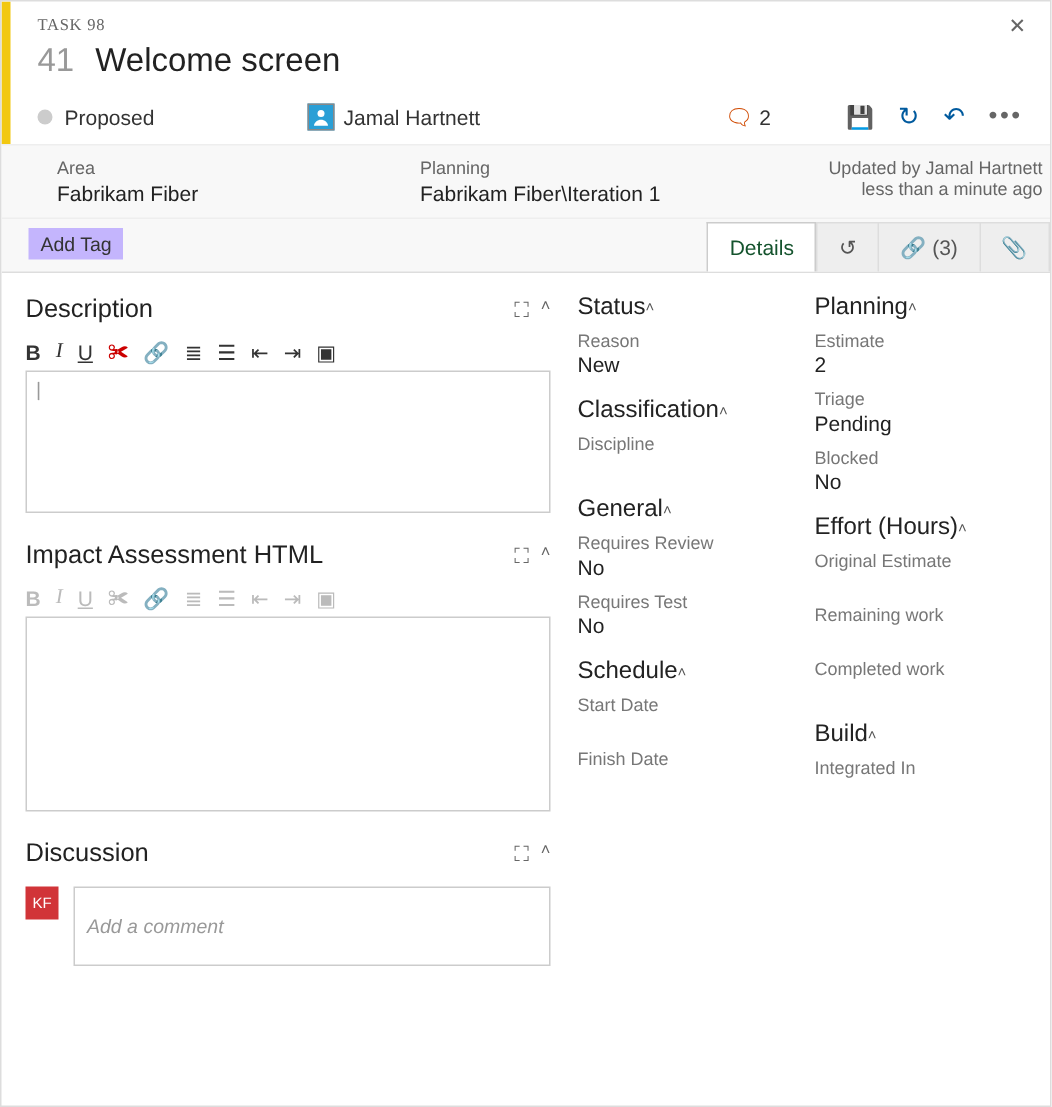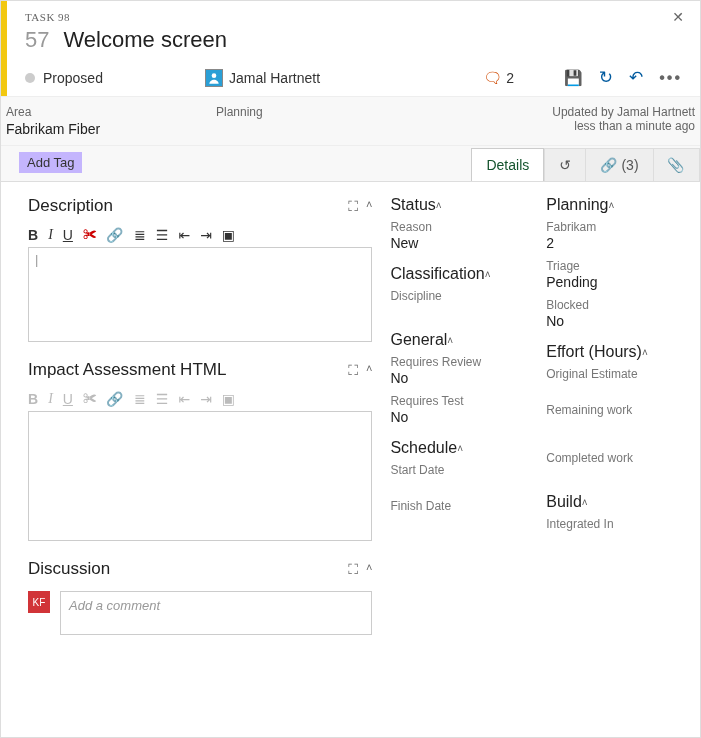--- a/index.html
+++ b/index.html
@@ -110,20 +110,21 @@
   }
 
   .info-band {
     display: flex;
     background: #f8f8f8;
     border-top: 1px solid #eee;
     border-bottom: 1px solid #eee;
   }
   .info-col {
     padding: 8px 5px;
+    margin-left: 32px;
   }
   .info-col.area { width: 210px; }
   .info-col.iter { flex:1; }
   .info-col.upd {
     width: 220px;
     text-align: right;
     font-size: 12px;
     color: #666;
   }
   .info-label {
@@ -177,21 +178,21 @@
   .tab.icon-tab { background:#eee; border:1px solid #ddd; border-bottom:none; color:#555; }
   .tab.icon-tab + .tab.icon-tab { border-left:none; }
 
   .body {
     display: flex;
     padding: 14px 16px 0 16px;
     gap: 18px;
     height: calc(738px - 198px);
     overflow: hidden;
   }
-  .col-left  { width: 350px; display:flex; flex-direction:column;margin-left:11px; }
+  .col-left  { width: 350px; display:flex; flex-direction:column; }
   .col-mid   { width: 140px; }
   .col-right { width: 140px; }
 
   .sec-head {
     display:flex;
     align-items:center;
     justify-content: space-between;
     margin-bottom: 6px;
   }
   .sec-title {
@@ -252,35 +253,35 @@
     color:#fff;
     font-size:10px;
     display:flex;
     align-items:center;
     justify-content:center;
   }
   .disc-input {
     flex:1;
     border:1px solid #ccc;
     min-height:44px;
-    padding:6px 8px;
+    padding:18px 8px;
     color:#999;
     font-style:italic;
     font-size:13px;
   }
   .spacer-v { height:18px; }
 </style>
 </head>
 <body>
 
 <div class="header">
   <div class="task-label">TASK 98</div>
   <span class="close-x">✕</span>
   <div class="title-row">
-    <span class="title-id">57</span>
+    <span class="title-id">41</span>
     <span class="title-text">Welcome screen</span>
   </div>
   <div class="meta-row">
     <div class="state-chip">
       <span class="state-dot"></span>
       <span>Proposed</span>
     </div>
     <div class="assignee">
       <span class="avatar">
         <svg viewBox="0 0 24 24">
@@ -303,20 +304,21 @@
   </div>
 </div>
 
 <div class="info-band">
   <div class="info-col area">
     <div class="info-label">Area</div>
     <div class="info-val">Fabrikam Fiber</div>
   </div>
   <div class="info-col iter">
     <div class="info-label">Planning</div>
+    <div class="info-val">Fabrikam Fiber\Iteration 1</div>
   </div>
   <div class="info-col upd">
     <div>Updated by Jamal Hartnett</div>
     <div>less than a minute ago</div>
   </div>
 </div>
 
 <div class="tag-tabs-row">
   <span class="add-tag">Add Tag</span>
   <div class="tabs-spacer"></div>
@@ -449,21 +451,21 @@
     </div>
   </div>
 
   <div class="col-right">
     <div class="field-group">
       <div class="fg-title">
           <span>Planning</span>
           <span class="caret">˄</span>
         </div>
       <div class="fld">
-        <div class="fld-label">Fabrikam</div>
+        <div class="fld-label">Estimate</div>
         <div class="fld-val">2</div>
       </div>
       <div class="fld">
         <div class="fld-label">Triage</div>
         <div class="fld-val">Pending</div>
       </div>
       <div class="fld">
         <div class="fld-label">Blocked</div>
         <div class="fld-val">No</div>
       </div>
@@ -473,21 +475,21 @@
       <div class="fg-title">
           <span>Effort (Hours)</span>
           <span class="caret">˄</span>
         </div>
       <div class="fld">
         <div class="fld-label">Original Estimate</div>
       </div>
       <div class="fld" style="margin-top:22px">
         <div class="fld-label">Remaining work</div>
       </div>
-      <div class="fld" style="margin-top:34px">
+      <div class="fld" style="margin-top:22px">
         <div class="fld-label">Completed work</div>
       </div>
     </div>
 
     <div class="field-group" style="margin-top:28px">
       <div class="fg-title">
           <span>Build</span>
           <span class="caret">˄</span>
         </div>
       <div class="fld">

